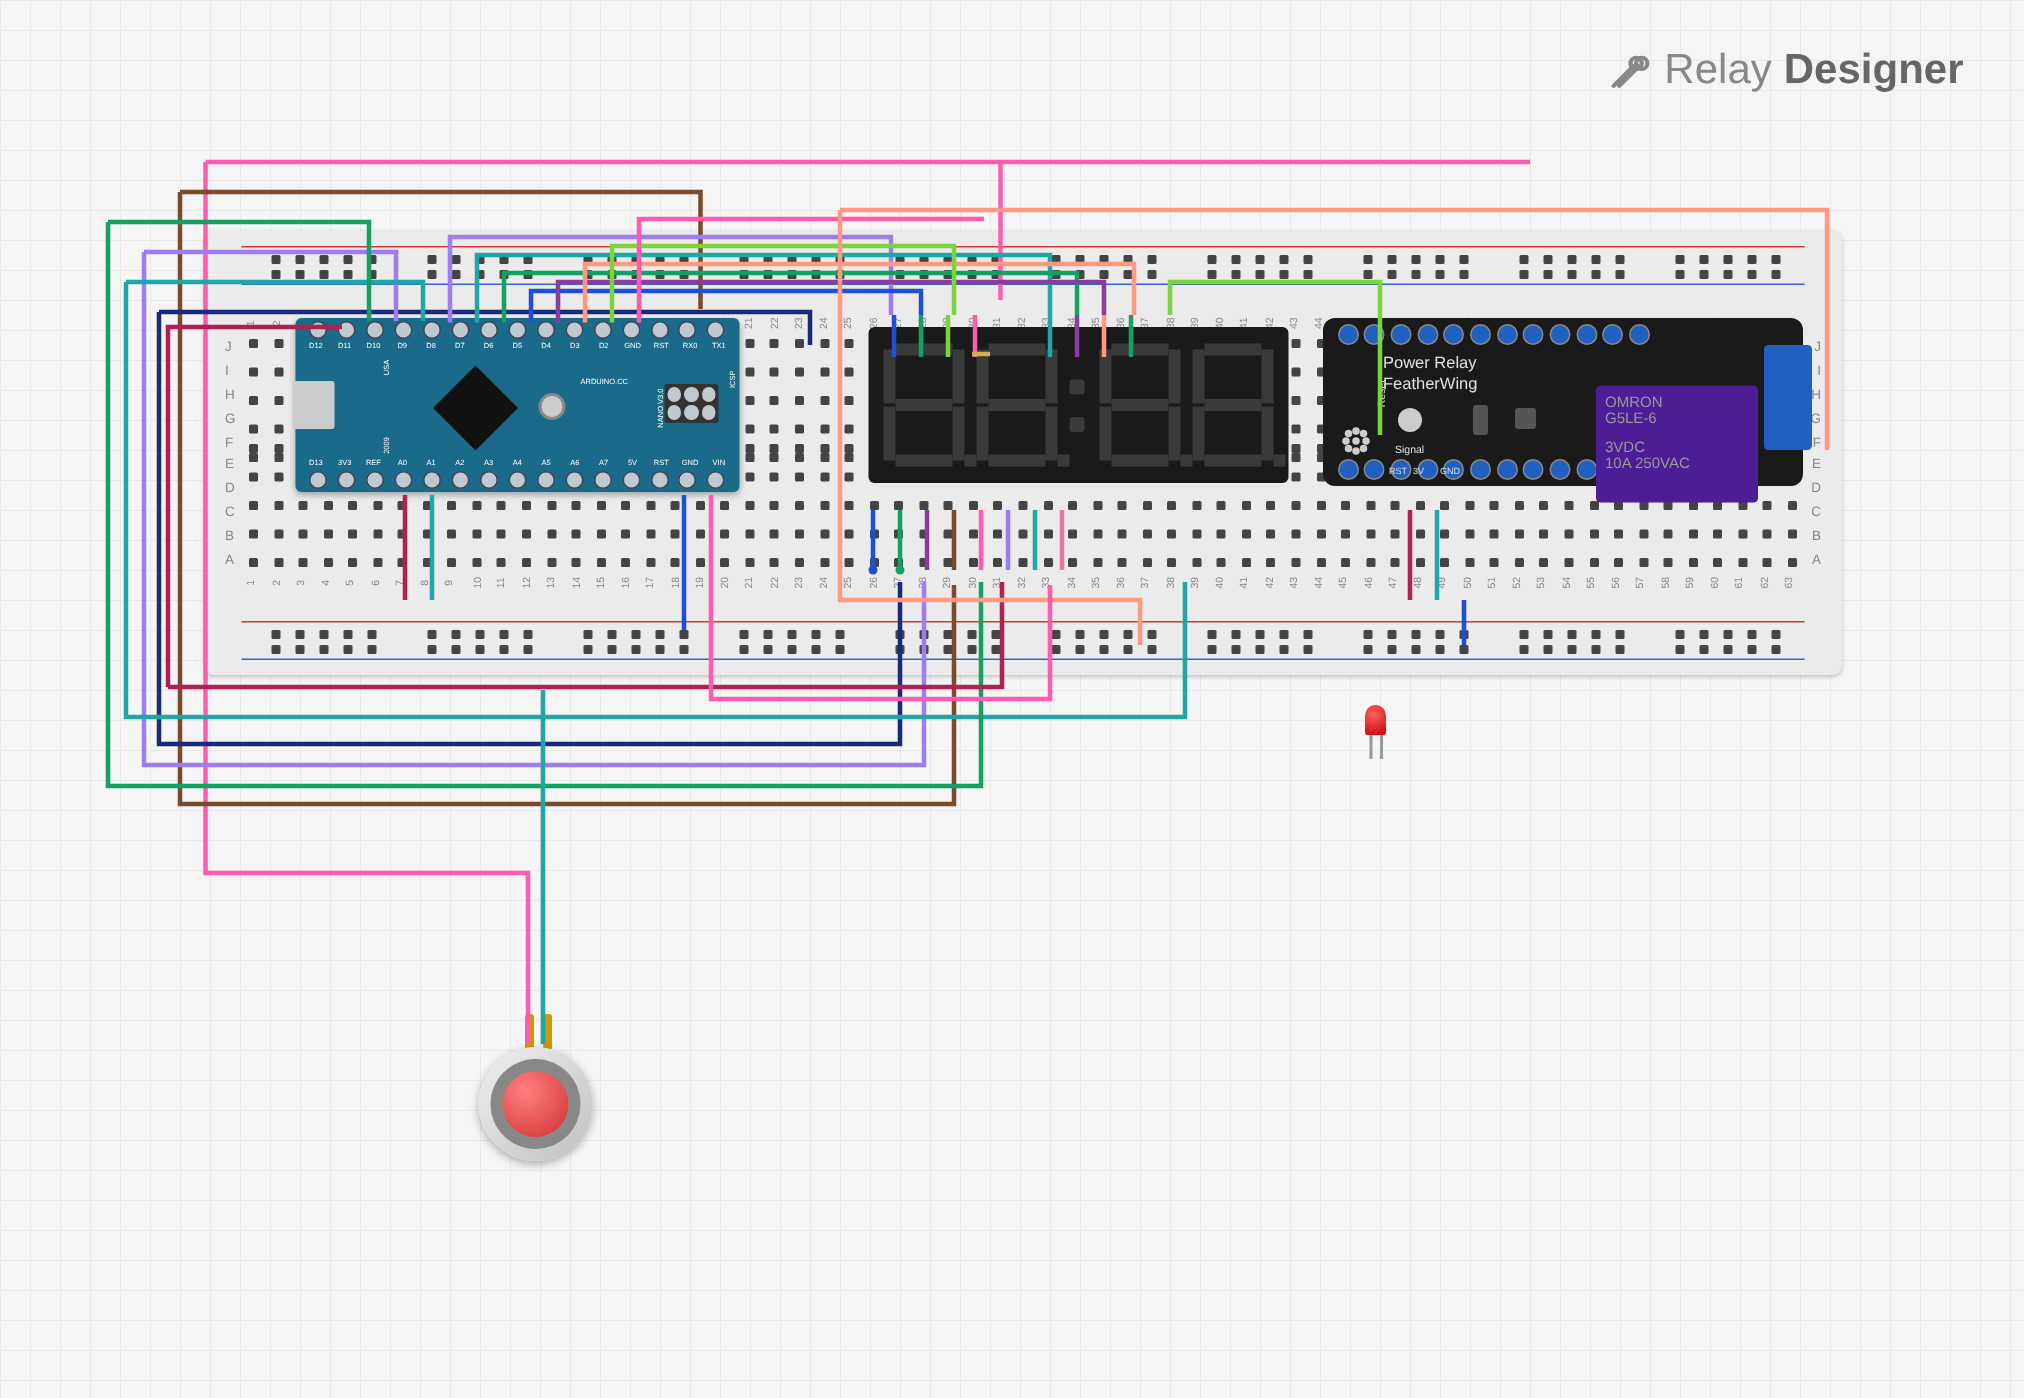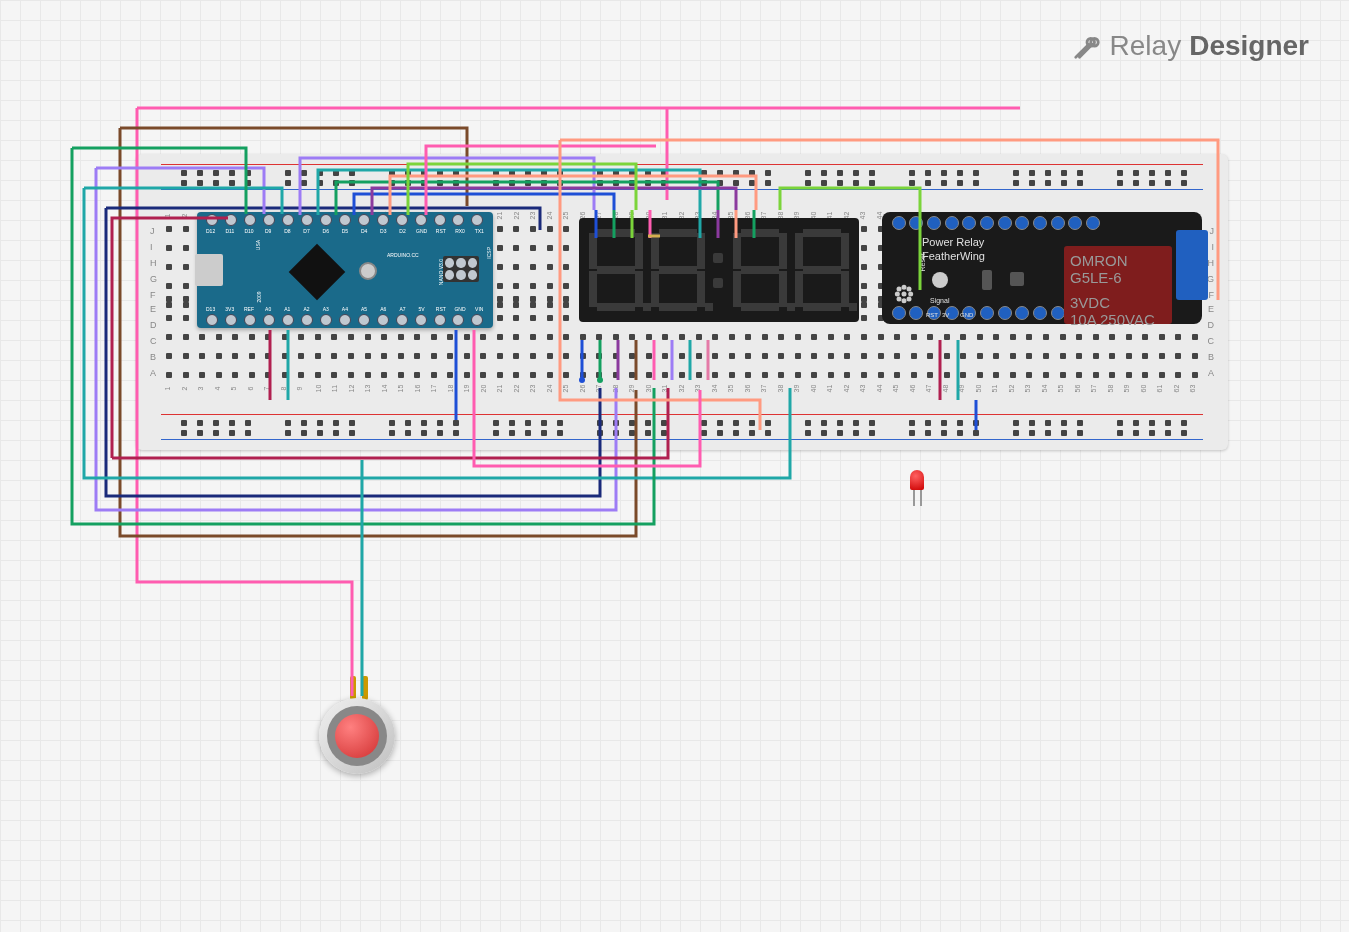--- a/index.html
+++ b/index.html
@@ -133,21 +133,21 @@
     top: 212px;
     width: 320px;
     height: 112px;
     background: #1a1a1a;
     border-radius: 8px;
   }
   .relay-pins { position:absolute; top:4px; left:8px; right:100px; display:flex; justify-content:space-around; }
   .relay-pin { width:12px; height:12px; background:#2060c0; border-radius:50%; border:1px solid #888; }
   .relay-text { color:#e0e0e0; font-size:11px; position:absolute; }
   .relay-cube { position:absolute; right:-6px; top:18px; width:32px; height:70px; background:#2060c0; border-radius:3px; }
-  .relay-omron { position:absolute; right:30px; top:34px; width:96px; height:66px; background:#7f1d1d; border-radius:3px; color:#999; font-size:15px; padding:6px; }
+  .relay-omron { position:absolute; right:30px; top:45px; width:96px; height:66px; background:#4c1d95; border-radius:3px; color:#999; font-size:10px; padding:6px; }
   .relay-flower { position:absolute; left:12px; bottom:20px; width:20px; height:20px; }
   .relay-comp { position:absolute; background:#555; border-radius:2px; }
 
   .led {
     position:absolute;
     left: 910px;
     top: 470px;
     width: 14px;
     height: 20px;
     background: radial-gradient(circle at 40% 30%, #ff6060, #cc0000);

